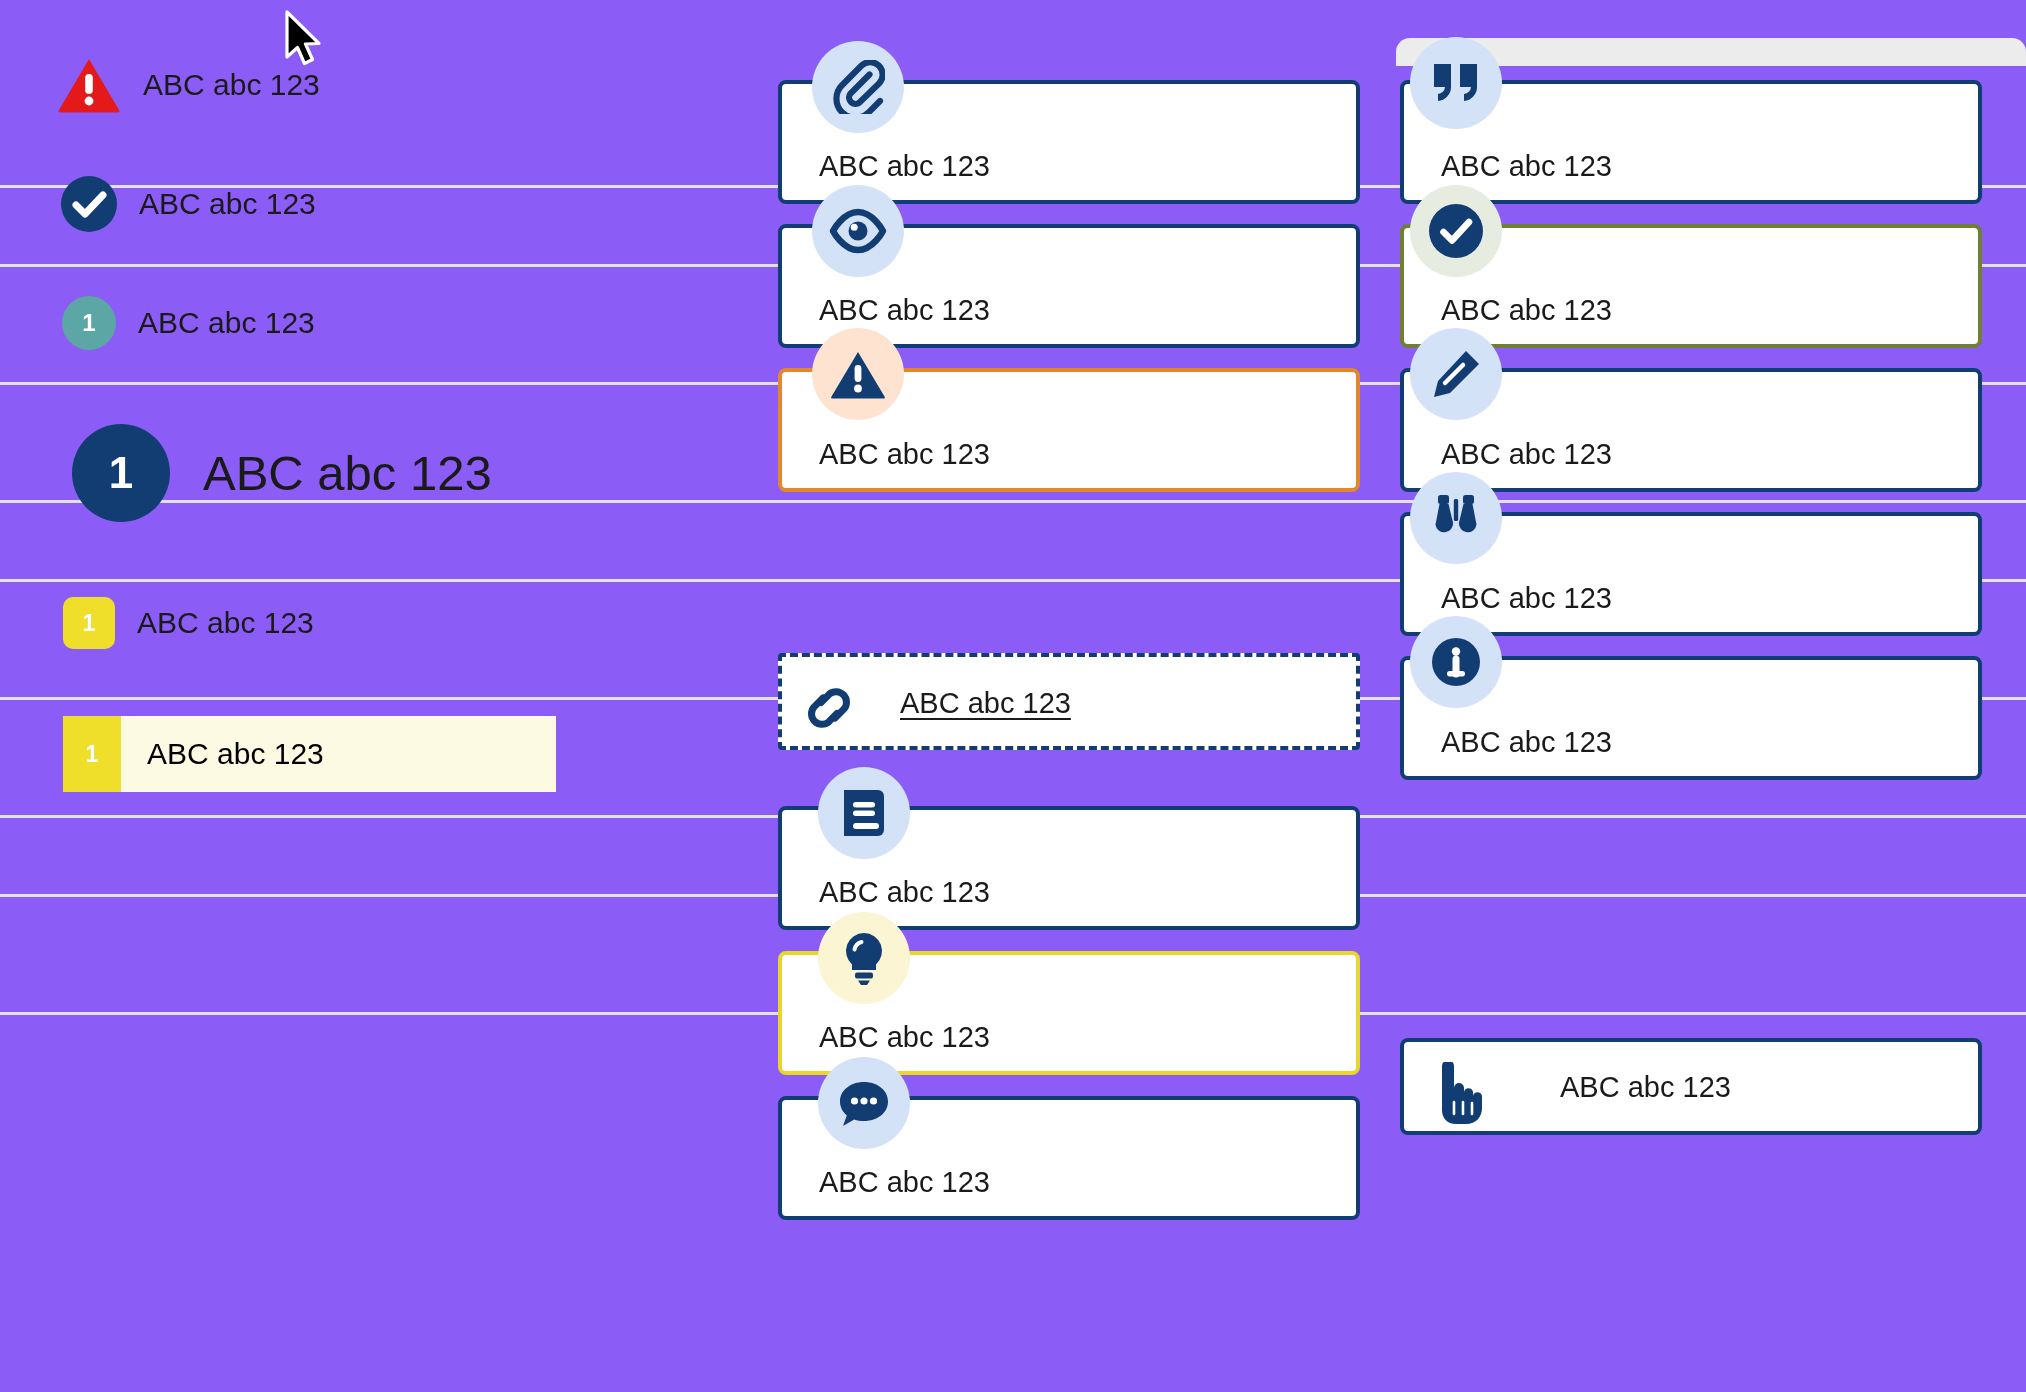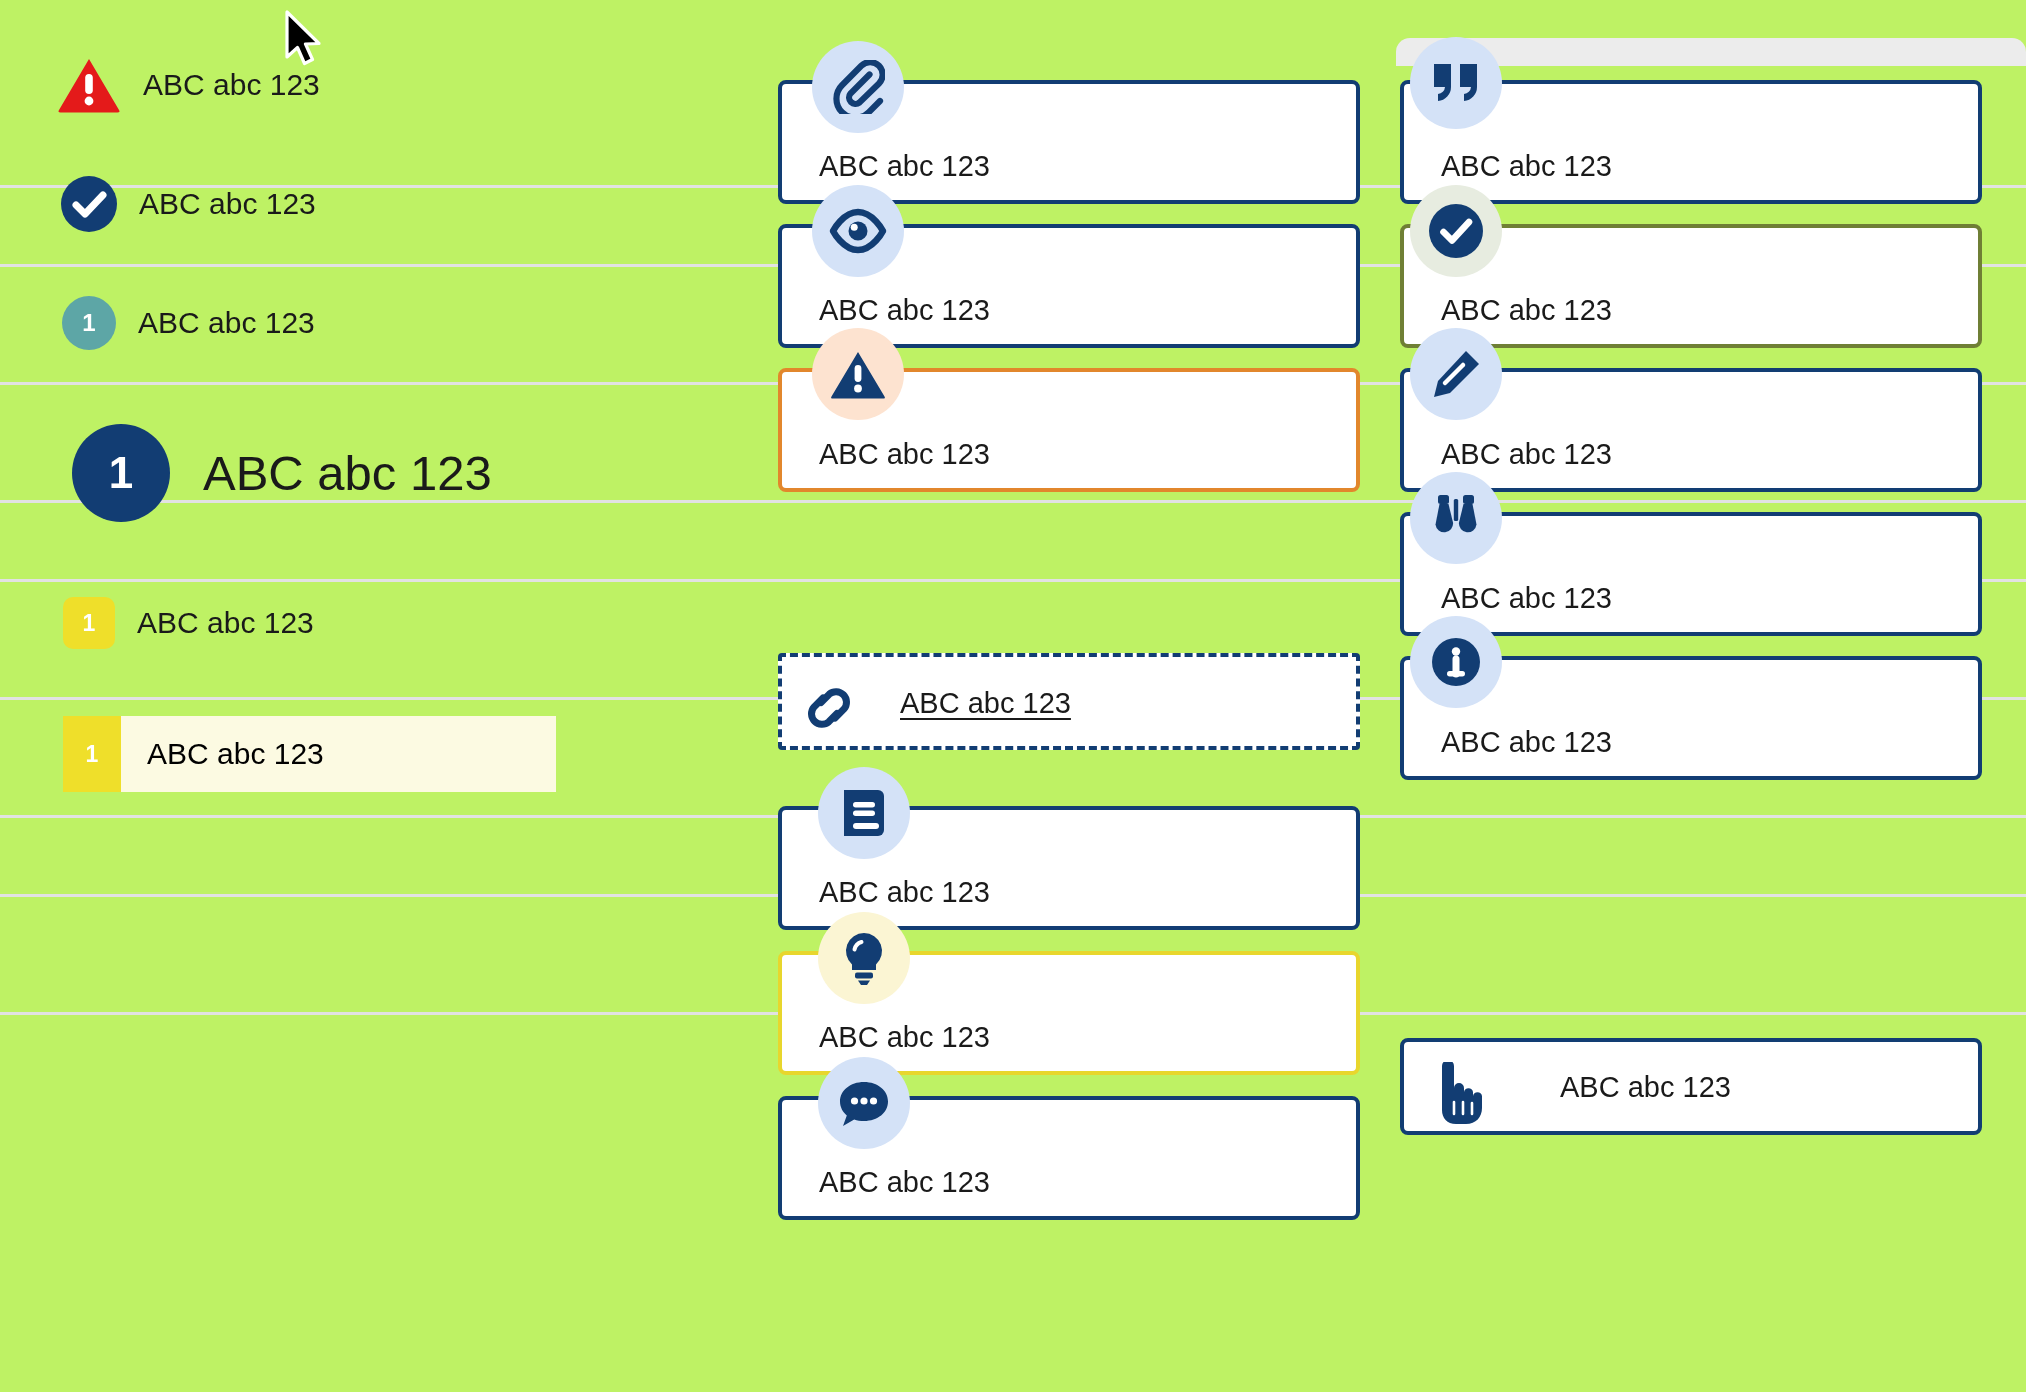--- a/index.html
+++ b/index.html
@@ -2,21 +2,21 @@
 <html><head>
 <meta charset="utf-8">
 <style>
   * { box-sizing: border-box; margin: 0; padding: 0; }
   html, body {
     width: 2026px; height: 1392px;
     background: #ffffff;
     font-family: "Liberation Sans", sans-serif;
     overflow: hidden;
   }
-  #stage { position: relative; width: 2026px; height: 1392px; background:#bef264; }
+  #stage { position: relative; width: 2026px; height: 1392px; background:#8b5cf6; }
 
   
   .rule { position: absolute; left: 0; width: 2026px; height: 3px; background: #e2e2e2; }
 
   
   .left-panel { position: absolute; left: 0; top: 0; width: 760px; height: 1392px; }
   .lrow {
     position: absolute; left: 0; width: 760px;
     display: flex; align-items: center;
   }

